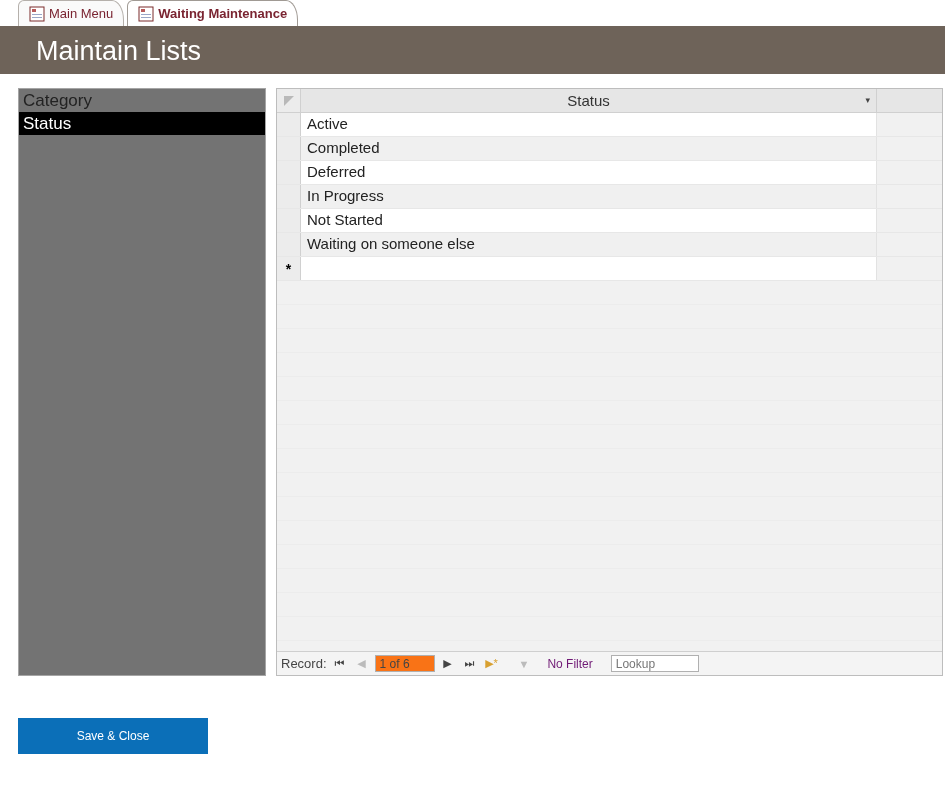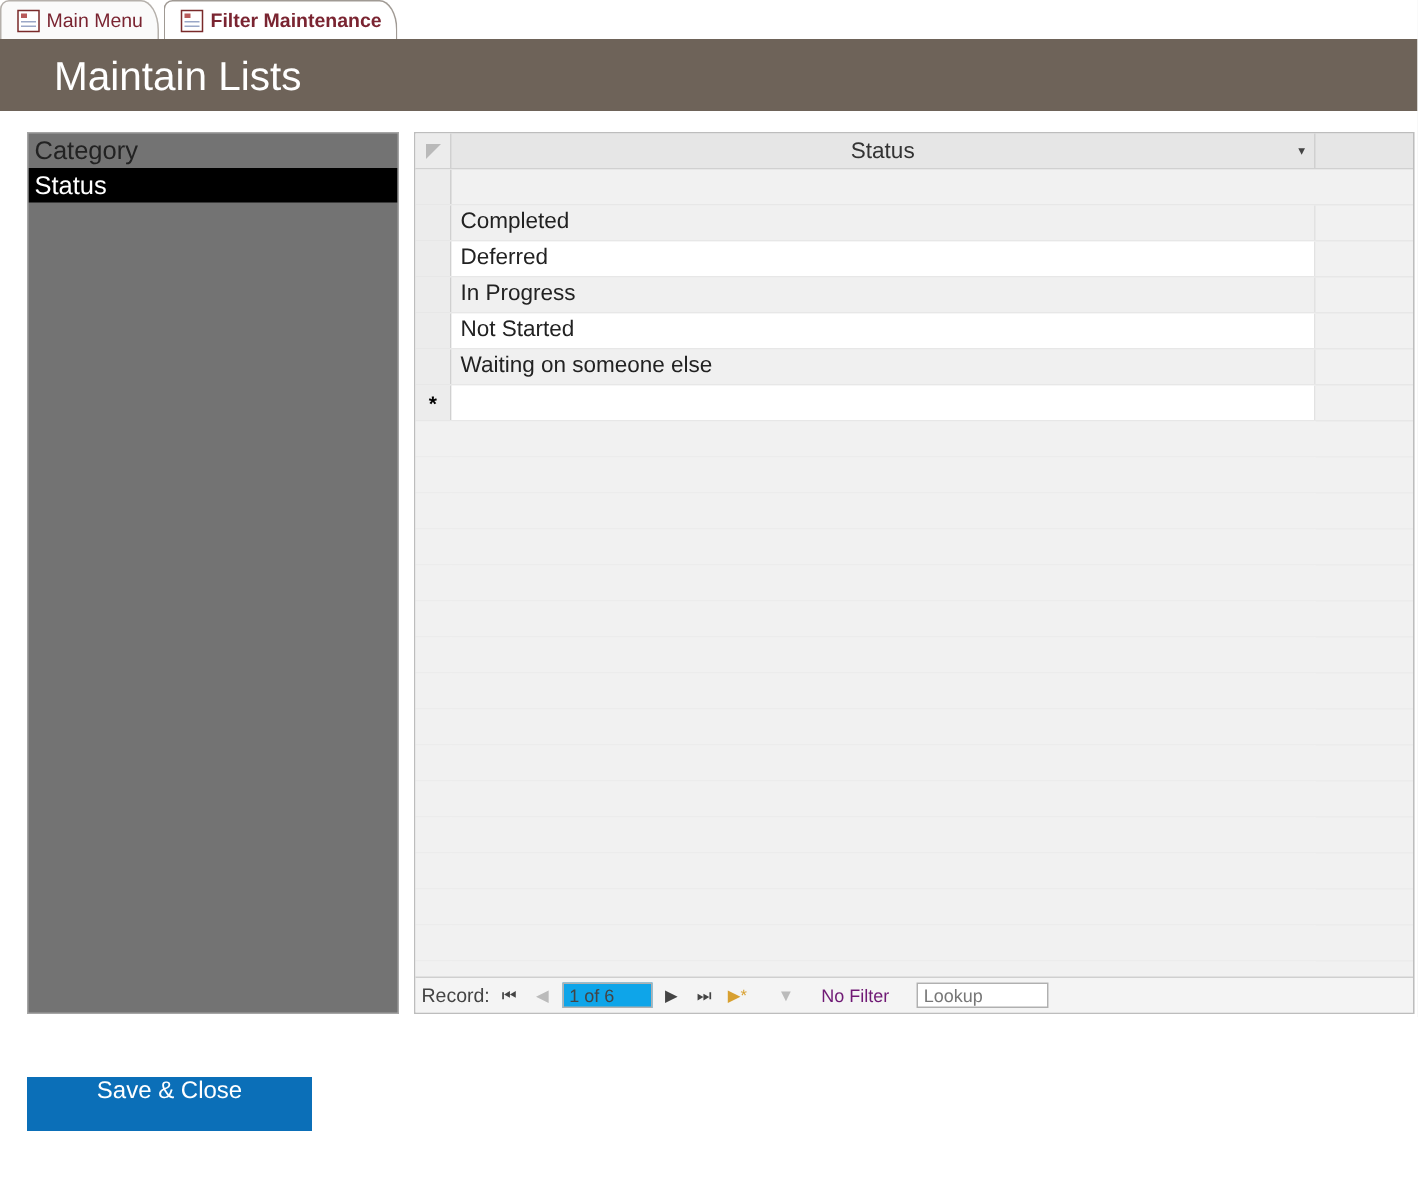--- a/index.html
+++ b/index.html
@@ -13,20 +13,21 @@
     height: 786px;
     overflow: hidden;
     position: relative;
   }
   
   .tab-bar {
     height: 28px;
     background: #fff;
     display: flex;
     align-items: flex-end;
+    padding-left: 18px;
     border-bottom: 2px solid #6e6359;
   }
   .tab {
     display: flex;
     align-items: center;
     gap: 4px;
     font-size: 13px;
     height: 26px;
     padding: 0 10px;
     border: 1px solid #b5b0ab;
@@ -157,21 +158,21 @@
   }
   .nav-bar .nav-btn {
     width:18px;height:18px;
     display:inline-flex;align-items:center;justify-content:center;
     color:#444;font-size:11px;
     cursor:default;
   }
   .nav-bar .nav-btn.disabled { color:#bbb; }
   .nav-bar .rec-box {
     border:1px solid #b0b0b0;
-    background:#0ea5e9;
+    background:#f97316;
     width:60px;height:17px;
     font-size:12px;
     padding:0 4px;
     display:flex;align-items:center;
   }
   .nav-bar .no-filter { color:#701a75; margin:0 14px; font-size:12px; }
   .nav-bar .search-box {
     border:1px solid #b0b0b0;
     background:#fff;
     width:88px;height:17px;
@@ -180,22 +181,22 @@
     color:#777;
     display:flex;align-items:center;
   }
   
   .save-btn {
     position:absolute;
     left:18px; top:718px;
     width:190px; height:36px;
     background:#0b6fb8;
     color:#fff;
-    display:flex;align-items:flex-start;justify-content:center;
-    font-size:16px;
+    display:flex;align-items:center;justify-content:center;
+    font-size:12px;
     cursor:pointer;
     border:none;
   }
   
   .fi-box{width:16px;height:16px;}
 </style>
 </head>
 <body>
 
 <div class="tab-bar">
@@ -212,21 +213,21 @@
   </div>
   <div class="tab active">
     <span class="form-icon">
       <svg class="fi-box" viewBox="0 0 16 16">
           <rect x="1" y="1" width="14" height="14" fill="#fff" stroke="#7a2a2a"></rect>
           <rect x="3" y="3" width="4" height="3" fill="#b85a5a"></rect>
           <rect x="3" y="8" width="10" height="1" fill="#9aa7c7"></rect>
           <rect x="3" y="11" width="10" height="1" fill="#9aa7c7"></rect>
         </svg>
     </span>
-    <span>Filter Maintenance</span>
+    <span>Waiting Maintenance</span>
   </div>
 </div>
 
 <div class="header-bar">
   <span>Maintain Lists</span>
 </div>
 
 <div class="content-area">
 
   <div class="sidebar-list" id="sidebar-list">
@@ -242,20 +243,21 @@
           </svg>
       </div>
       <div class="ds-col-header">
         <span>Status</span>
         <span class="dropdown-arrow">▾</span>
       </div>
     </div>
     <div class="ds-body" id="ds-body">
         <div class="ds-row">
           <div class="ds-row-selector"></div>
+          <div class="cell">Active</div>
         </div>
         <div class="ds-row alt">
           <div class="ds-row-selector"></div>
           <div class="cell">Completed</div>
         </div>
         <div class="ds-row">
           <div class="ds-row-selector"></div>
           <div class="cell">Deferred</div>
         </div>
         <div class="ds-row alt">

